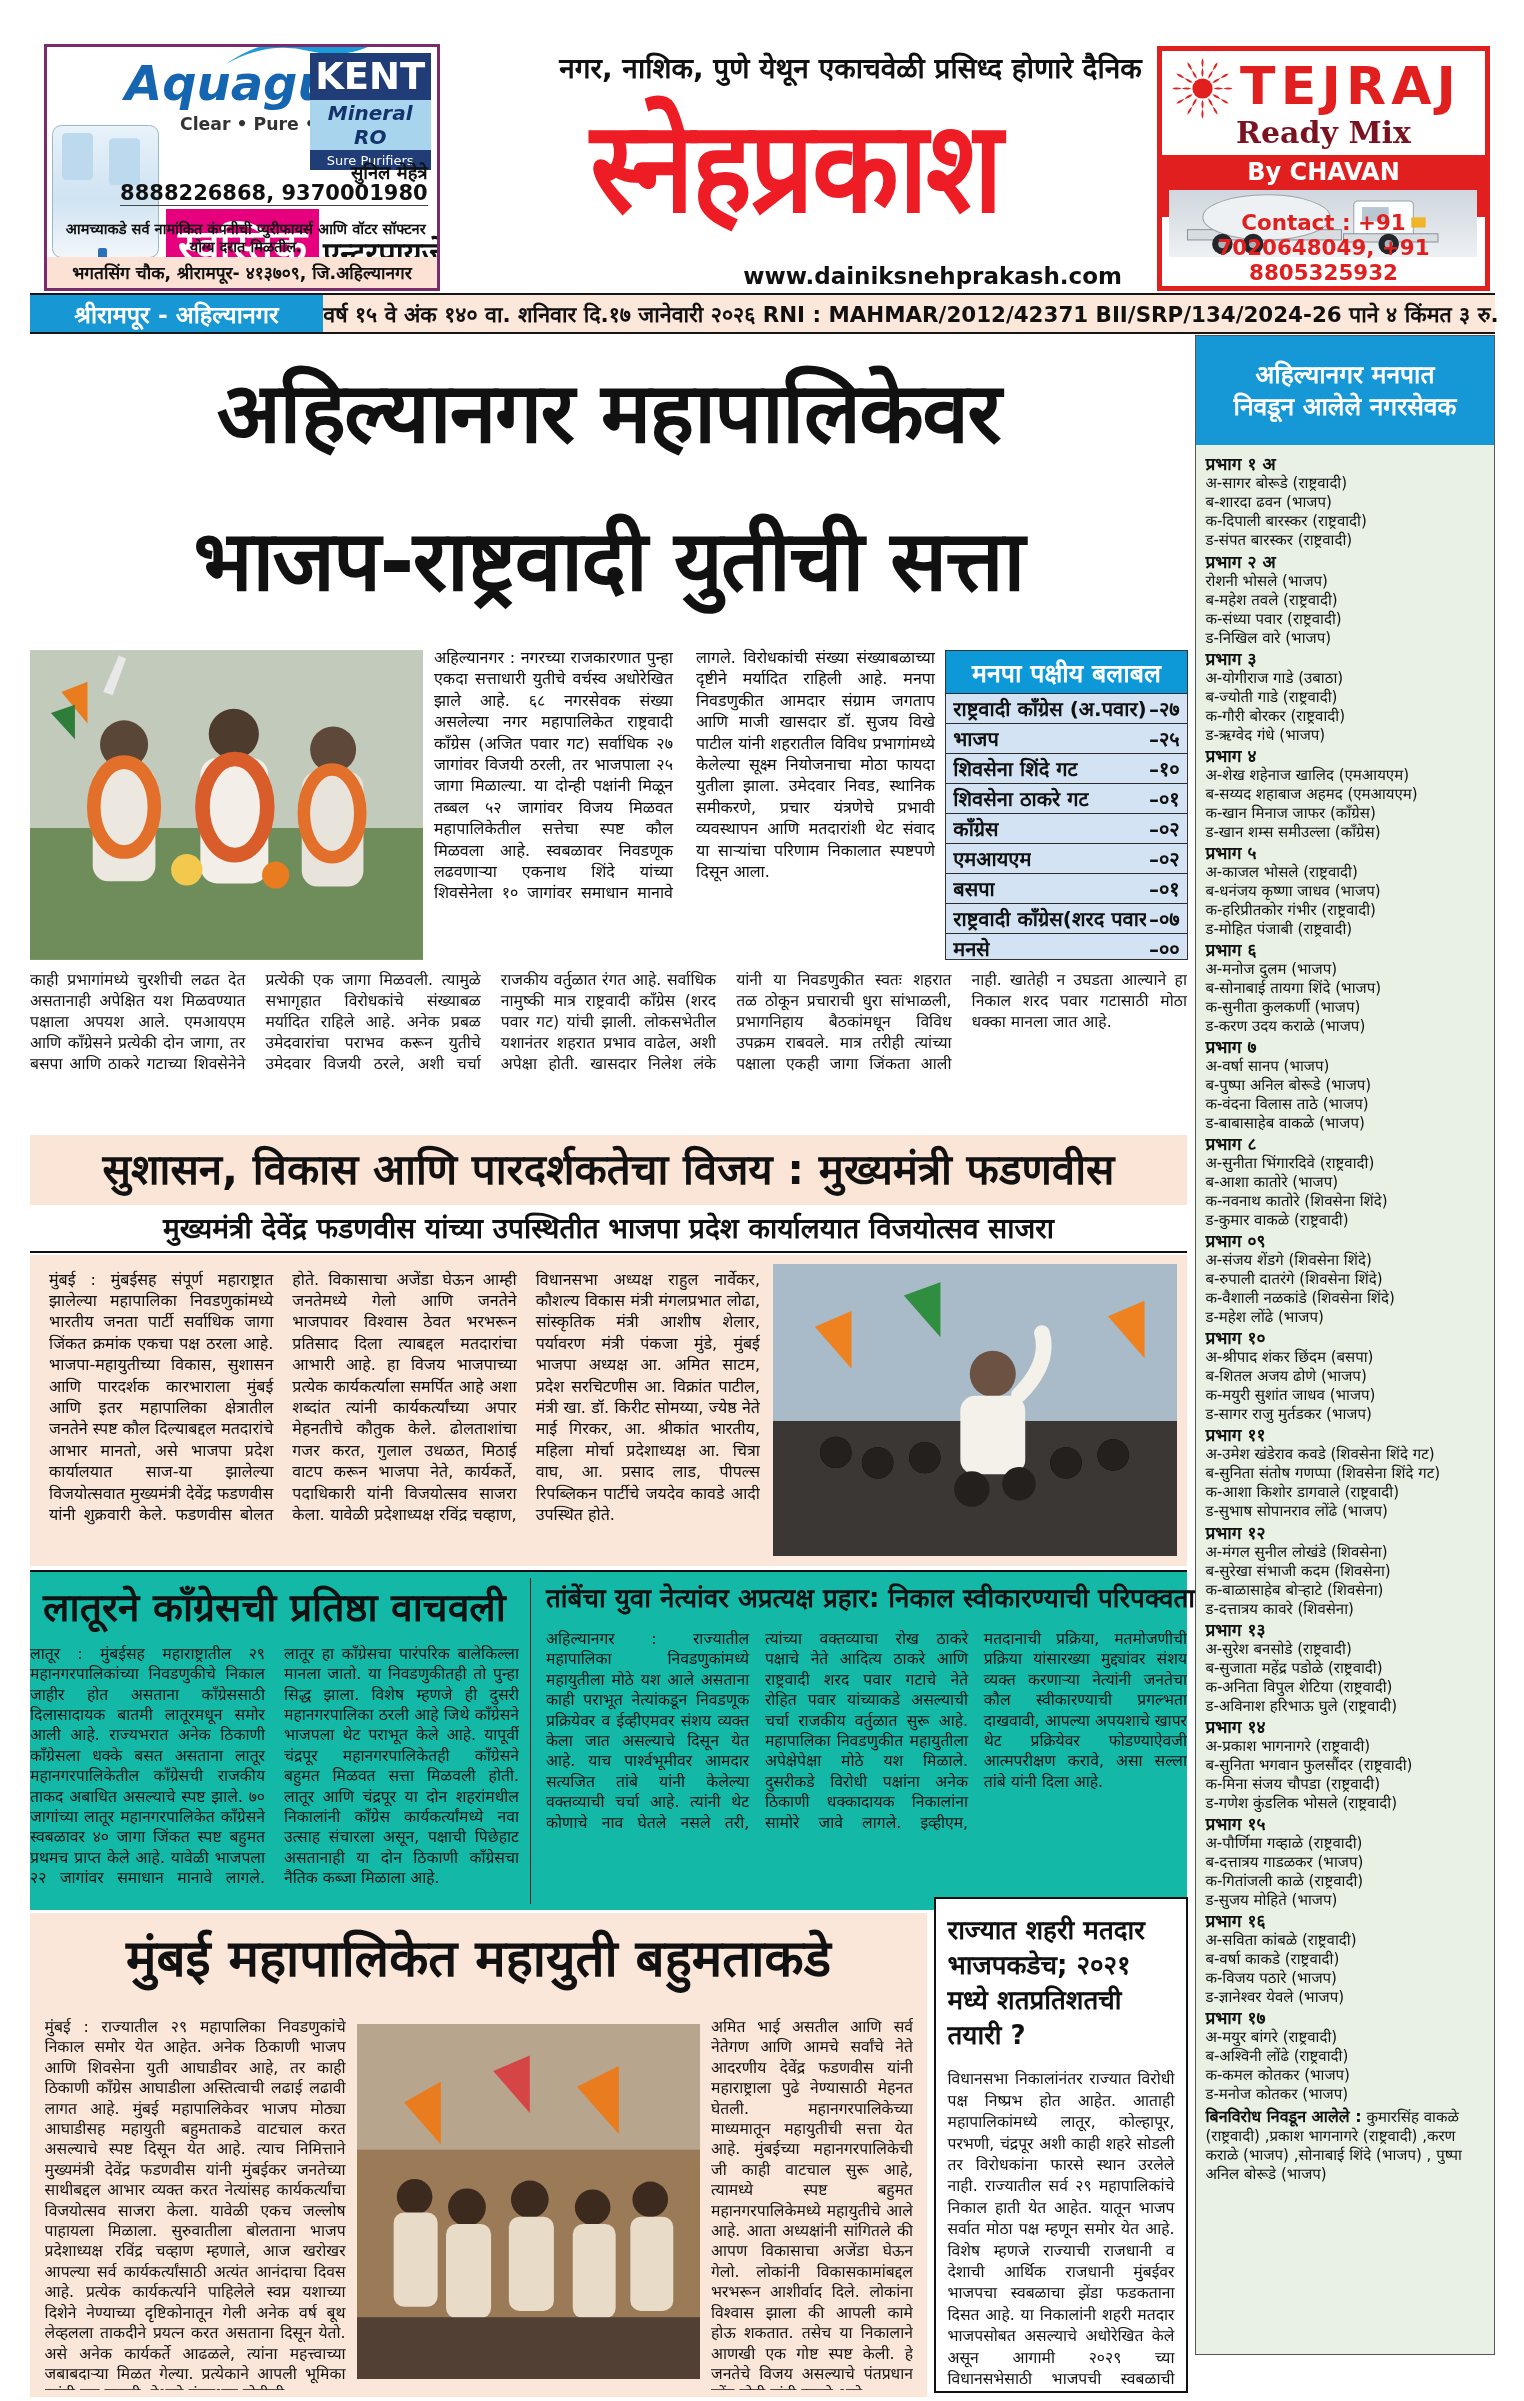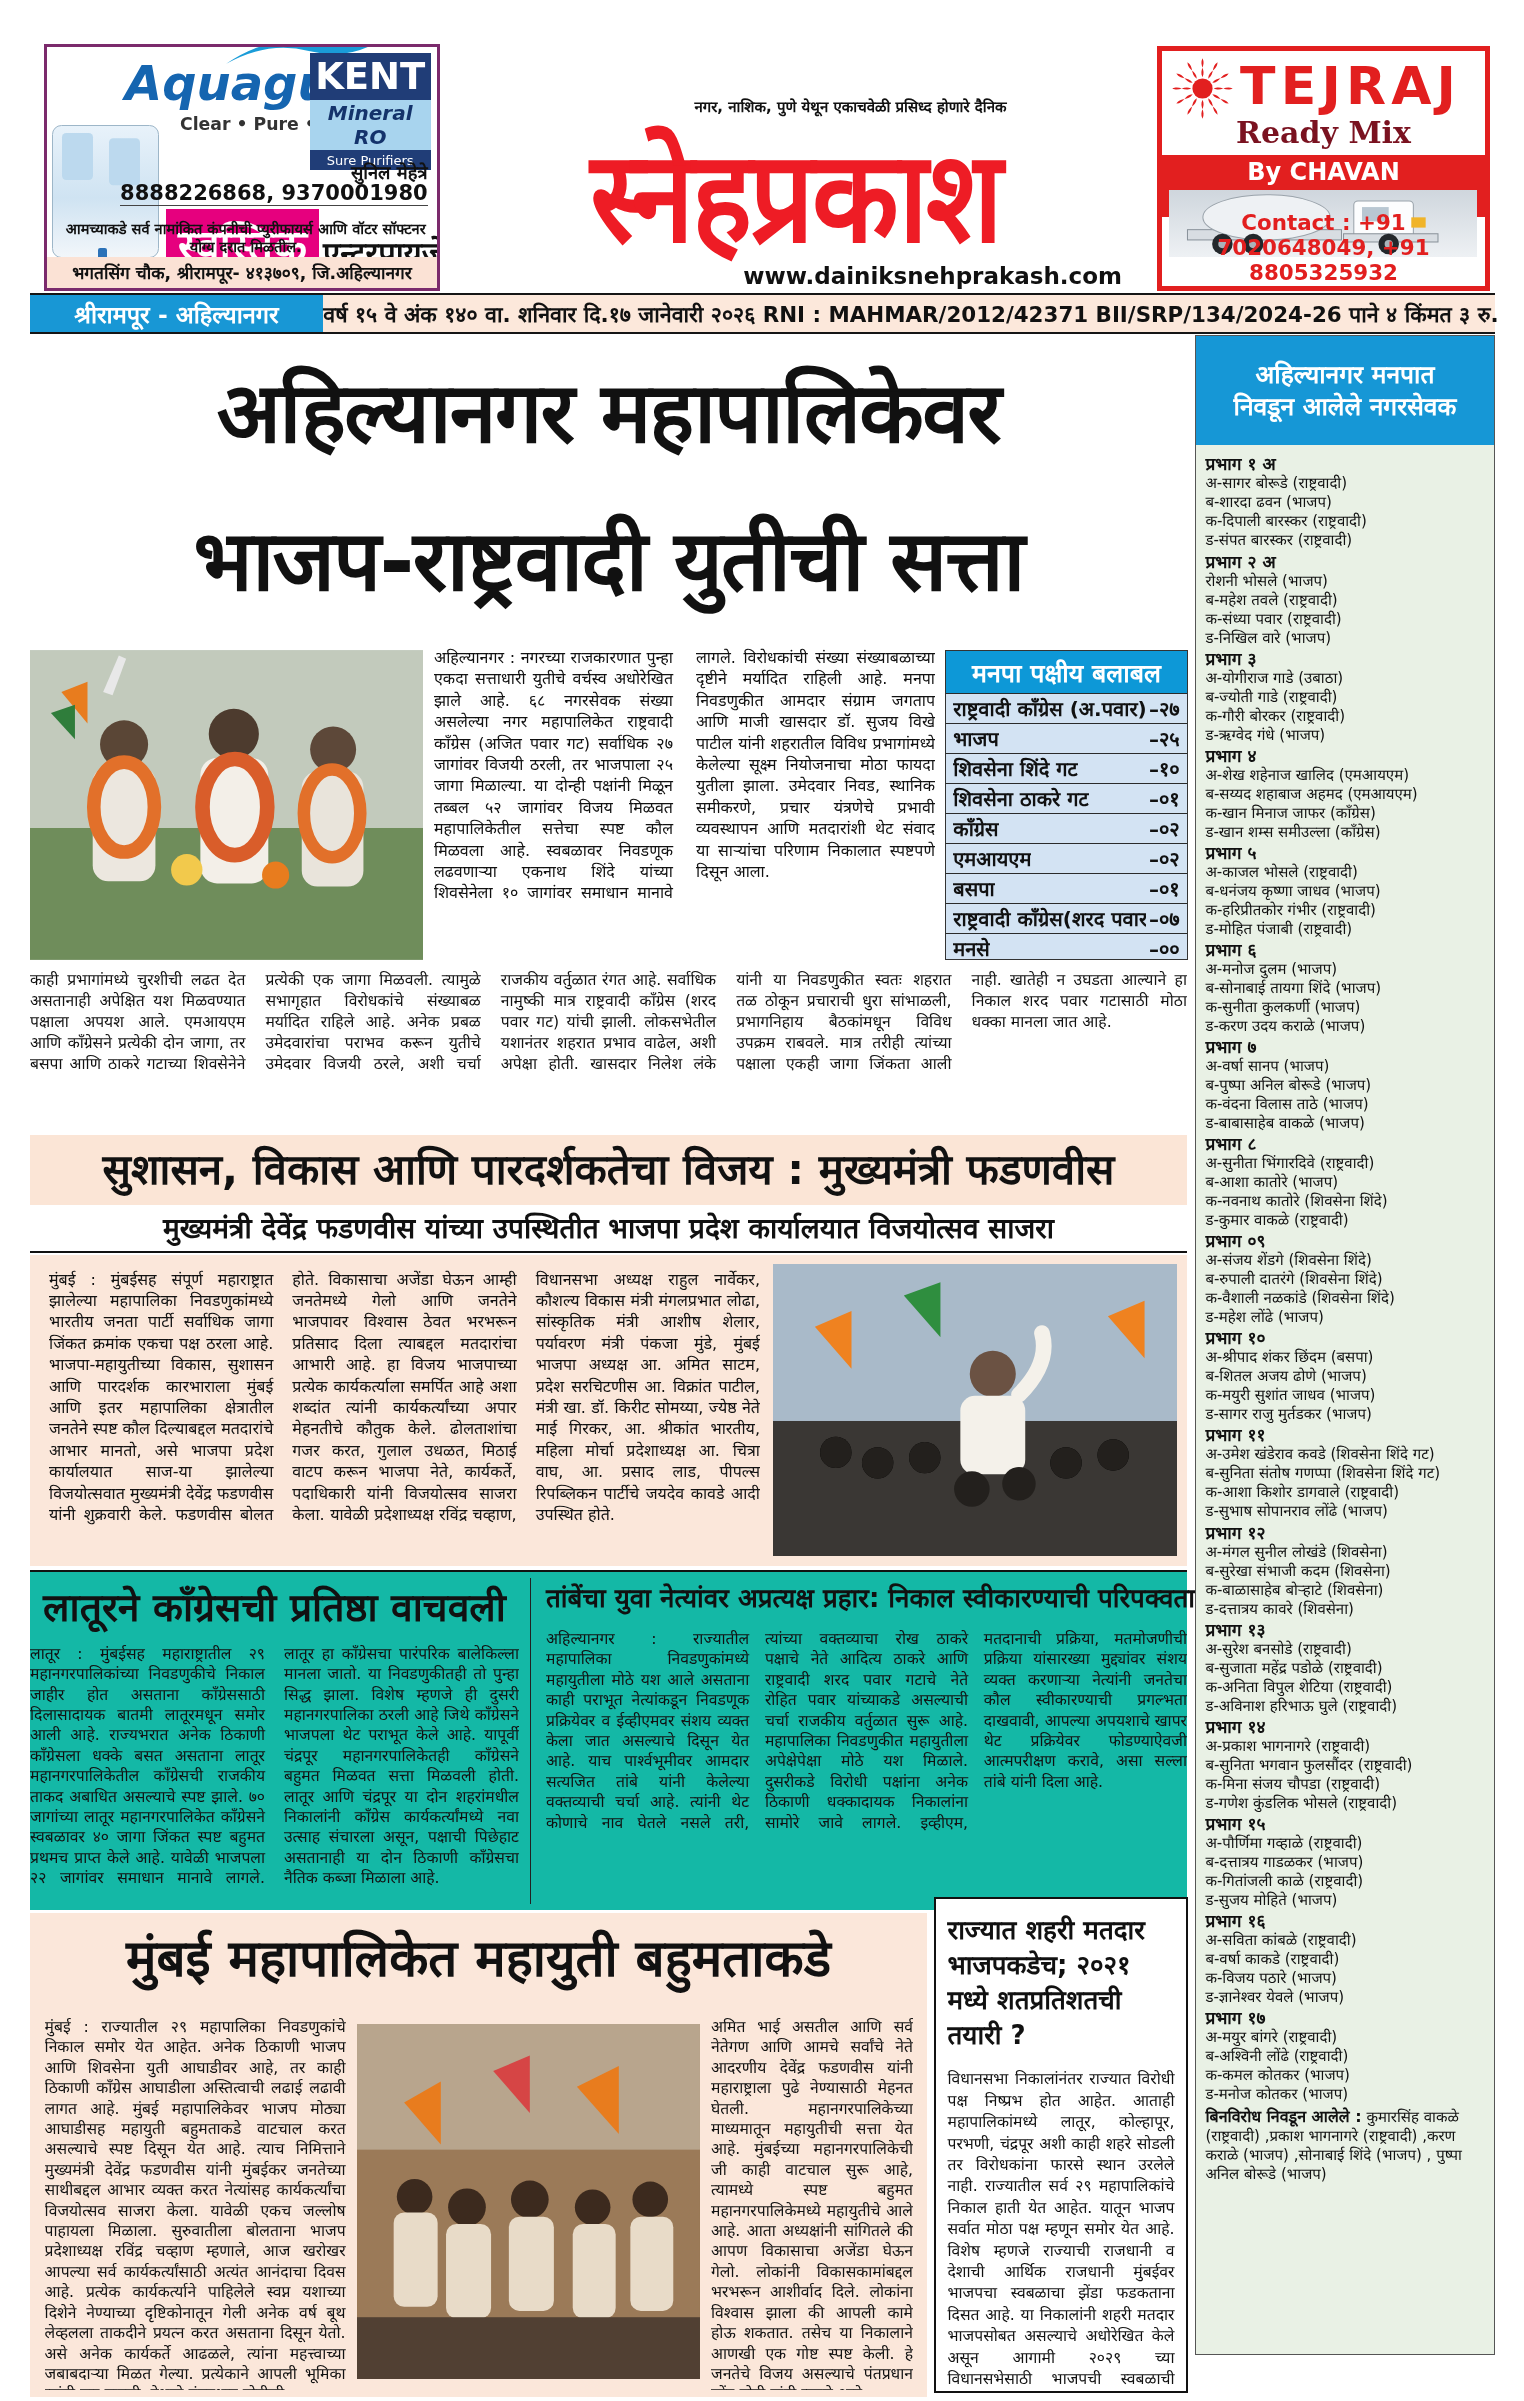--- a/index.html
+++ b/index.html
@@ -21,21 +21,21 @@
   .purifier:after { content:""; position:absolute; left:45px; bottom:-9.4px; width:8.4px; height:18px; background:#2c72b8; border-radius:2.1px; }
   .aq-dealer { position:absolute; right:9.4px; top:112px; font-size:18.3px; font-weight:bold; }
   .aq-phones { position:absolute; right:9.4px; top:134px; font-size:21px; font-weight:bold; border-bottom:1.6px solid #444; }
   .swastik { position:absolute; left:119px; top:162px; width:153px; height:69px; background:#e6007e; color:#fff; font-size:44px; font-weight:bold; display:flex; align-items:center; justify-content:center; }
   .enterpr { position:absolute; left:276px; top:184px; font-size:31px; font-weight:bold; }
   .aq-srv { position:absolute; left:120px; top:233px; width:272px; text-align:center; font-size:24px; font-weight:bold; }
   .aq-desc2 { position:absolute; left:5.2px; bottom:32px; width:387px; text-align:center; font-size:14.6px; font-weight:bold; line-height:18px; }
   .aq-addr { position:absolute; left:0; bottom:0; width:100%; background:#fbe2d5; font-size:17.3px; font-weight:bold; text-align:center; padding:4.2px 0; }
 
   .masthead { left:445px; top:48px; width:701px; height:242px; text-align:center; }
-  .mh-tagline { margin-left:110px; font-size:15px; font-weight:bold;margin-top:48px; }
+  .mh-tagline { margin-left:110px; font-size:28px; font-weight:bold; }
   .mh-title { font-size:113px; font-weight:bold; color:#ee1c25; line-height:120px; margin-top:13.6px; letter-spacing:-2.1px; transform:scaleY(1.12); transform-origin:top; }
   .mh-web { position:absolute; right:24px; bottom:1px; font-size:23px; font-weight:bold; }
 
   .ad-right { left:1157px; top:46px; width:333px; height:245px; border:5.2px solid #e21f1f; background:#fff; overflow:hidden; }
   .tj-sun { position:absolute; left:9.4px; top:6.3px; width:63px; height:63px; }
   .tj-brand { position:absolute; left:78px; top:5.2px; font-size:52px; font-weight:bold; color:#e21f1f; letter-spacing:5.2px; }
   .tj-line2 { position:absolute; left:0; top:64px; width:100%; text-align:center; font-size:30px; font-weight:bold; color:#7a1220; font-family:"DejaVu Serif","Liberation Serif",serif; }
   .tj-band { position:absolute; left:0; top:104px; width:100%; background:#e21f1f; color:#fff; font-size:24px; font-weight:bold; text-align:center; padding:3.1px 0; }
   .tj-truck { position:absolute; left:7.3px; top:139px; width:308px; height:67px; background:linear-gradient(#cfd6dd,#eef1f4); }
   .tj-contact { position:absolute; left:0; bottom:1px; width:100%; text-align:center; font-size:21.4px; font-weight:bold; color:#e21f1f;margin-top:35px; }

